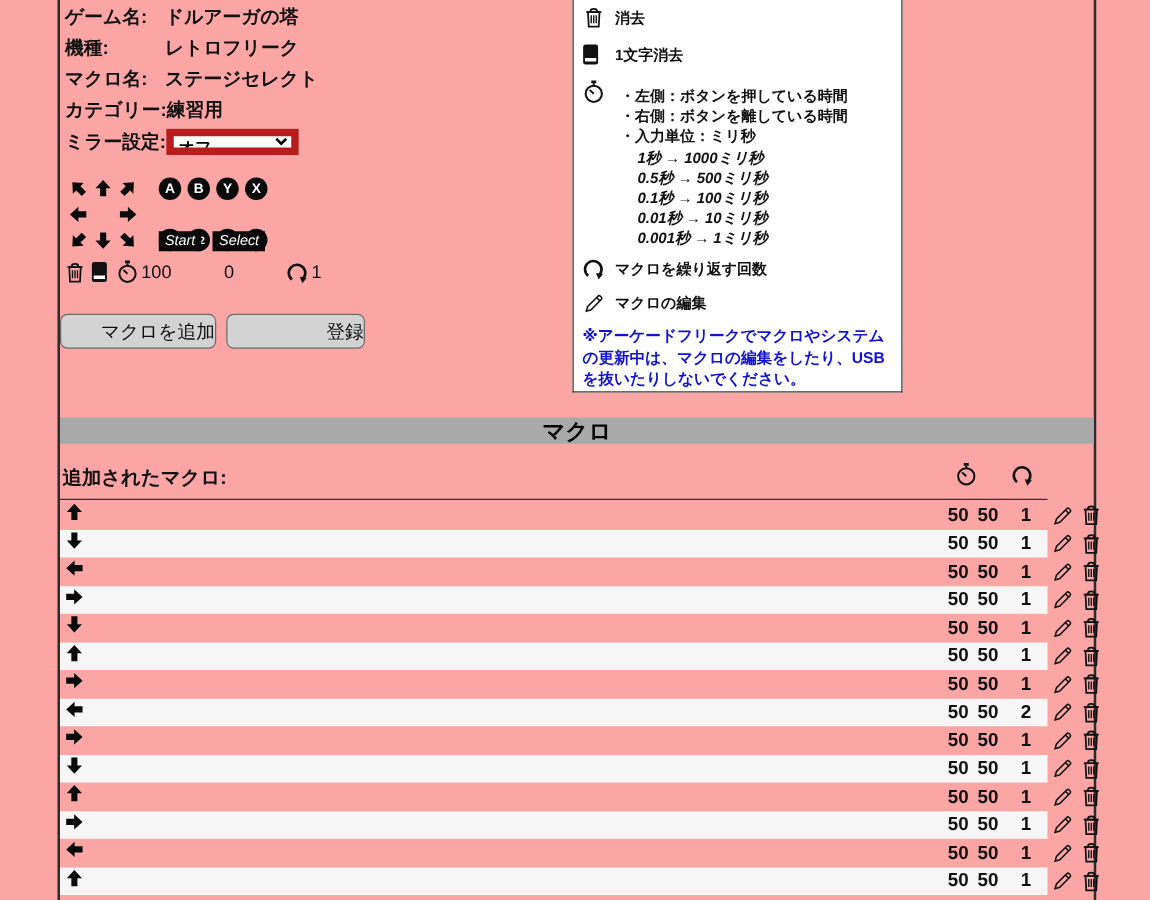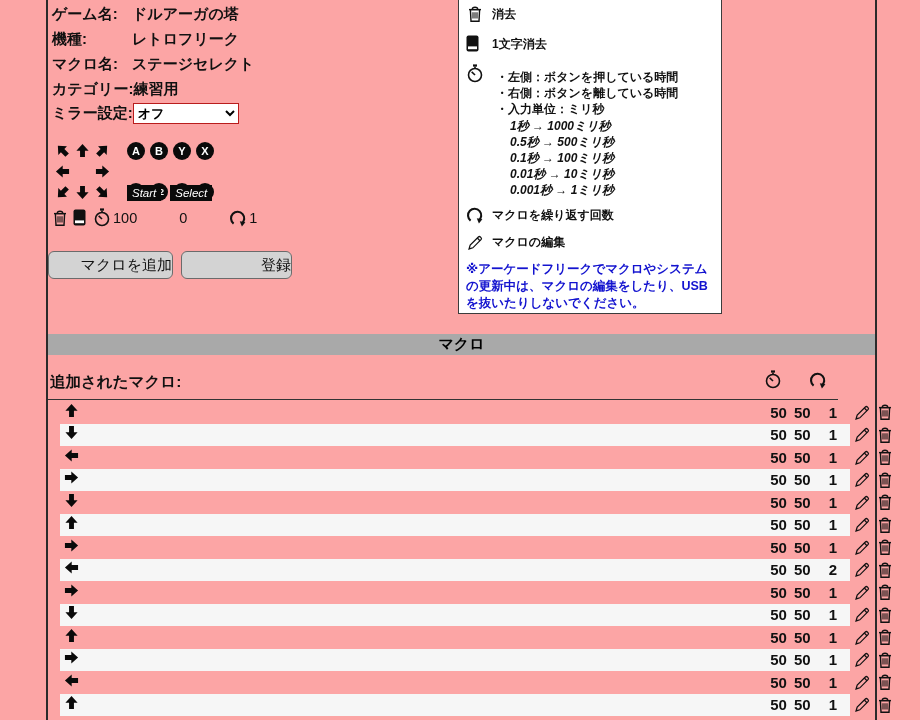--- a/index.html
+++ b/index.html
@@ -11,21 +11,21 @@
   .inner { position:relative; width:100%; height:100%; }
 
   
   .form { position:absolute; left:4px; top:3px; }
   .form-row { display:flex; line-height:25px; font-size:15px; font-weight:bold; }
   .form-row .lbl { min-width:80px; }
   .mirror-row { display:flex; align-items:center; height:25px; font-size:15px; font-weight:bold; }
   .mirror-row .lbl { min-width:80px; }
   .mirror-row select { width:106px; height:21px; font-size:13px;
         font-family:"Liberation Sans","DejaVu Sans",sans-serif; font-weight:bold;
-        border:1px solid #b91c1c; background:#fff; }
+        border:6px solid #b91c1c; background:#fff; }
 
   
   .dpad { position:absolute; left:4px; top:142px; display:grid;
           grid-template-columns:repeat(3,20px); grid-template-rows:repeat(3,21px); }
   .dpad .cell { display:flex; align-items:center; justify-content:center; }
   .facegrid { position:absolute; left:79px; top:142px; }
   .btnrow { display:flex; gap:5px; height:21px; align-items:center; }
   .cbtn { width:18px; height:18px; border-radius:50%; background:#0a0a0a; color:#fff;
           display:inline-flex; align-items:center; justify-content:center;
           font-weight:bold; font-size:11px; }
@@ -56,26 +56,26 @@
   .help-item .hicon { width:26px; flex:none; display:flex; justify-content:flex-start; }
   .help-item .htxt { padding-top:2px; line-height:15px; }
   .help-sub { margin:3px 0 0 4px; line-height:16px; }
   .help-extitle { margin:1px 0 0 14px; line-height:16px; }
   .help-examples { margin:1px 0 0 18px; line-height:16px;font-style:italic; }
   .help-note { color:#1313cf; line-height:17px; margin-top:2px; font-size:12.5px; }
 
   
   .graybar { position:absolute; left:0; top:336px; width:827px; height:21px;
              background:#a9a9a9; display:flex; align-items:center; justify-content:center;
-             font-size:15px; font-weight:bold; color:#000; }
+             font-size:18px; font-weight:bold; color:#000; }
   .list-title { position:absolute; left:2px; top:374px; font-size:15.5px; font-weight:bold; }
   .col-timer { position:absolute; left:716px; top:372px; }
   .col-repeat { position:absolute; left:761px; top:373px; }
   .head-rule { position:absolute; left:0; top:401px; width:790px; border-top:1.6px solid #333; }
-  .rows { position:absolute; left:12px; top:403px; width:827px; }
+  .rows { position:absolute; left:0; top:403px; width:827px; }
   .mrow { display:flex; align-items:stretch; height:22.5px; }
   .mrow-main { width:790px; flex:none; display:flex; align-items:center;
                justify-content:space-between; padding:0 13px 0 4px; }
   .mrow:nth-child(even) .mrow-main { background:#f6f6f6; }
   .mrow-vals { display:flex; align-items:center; gap:7px; font-size:15px; font-weight:bold; }
   .mrow-vals .cnt { margin-left:11px; }
   .mrow-acts { display:flex; align-items:center; gap:4px; padding-left:3px; }
   .act { display:inline-flex; cursor:pointer; }
 </style>
 </head>

